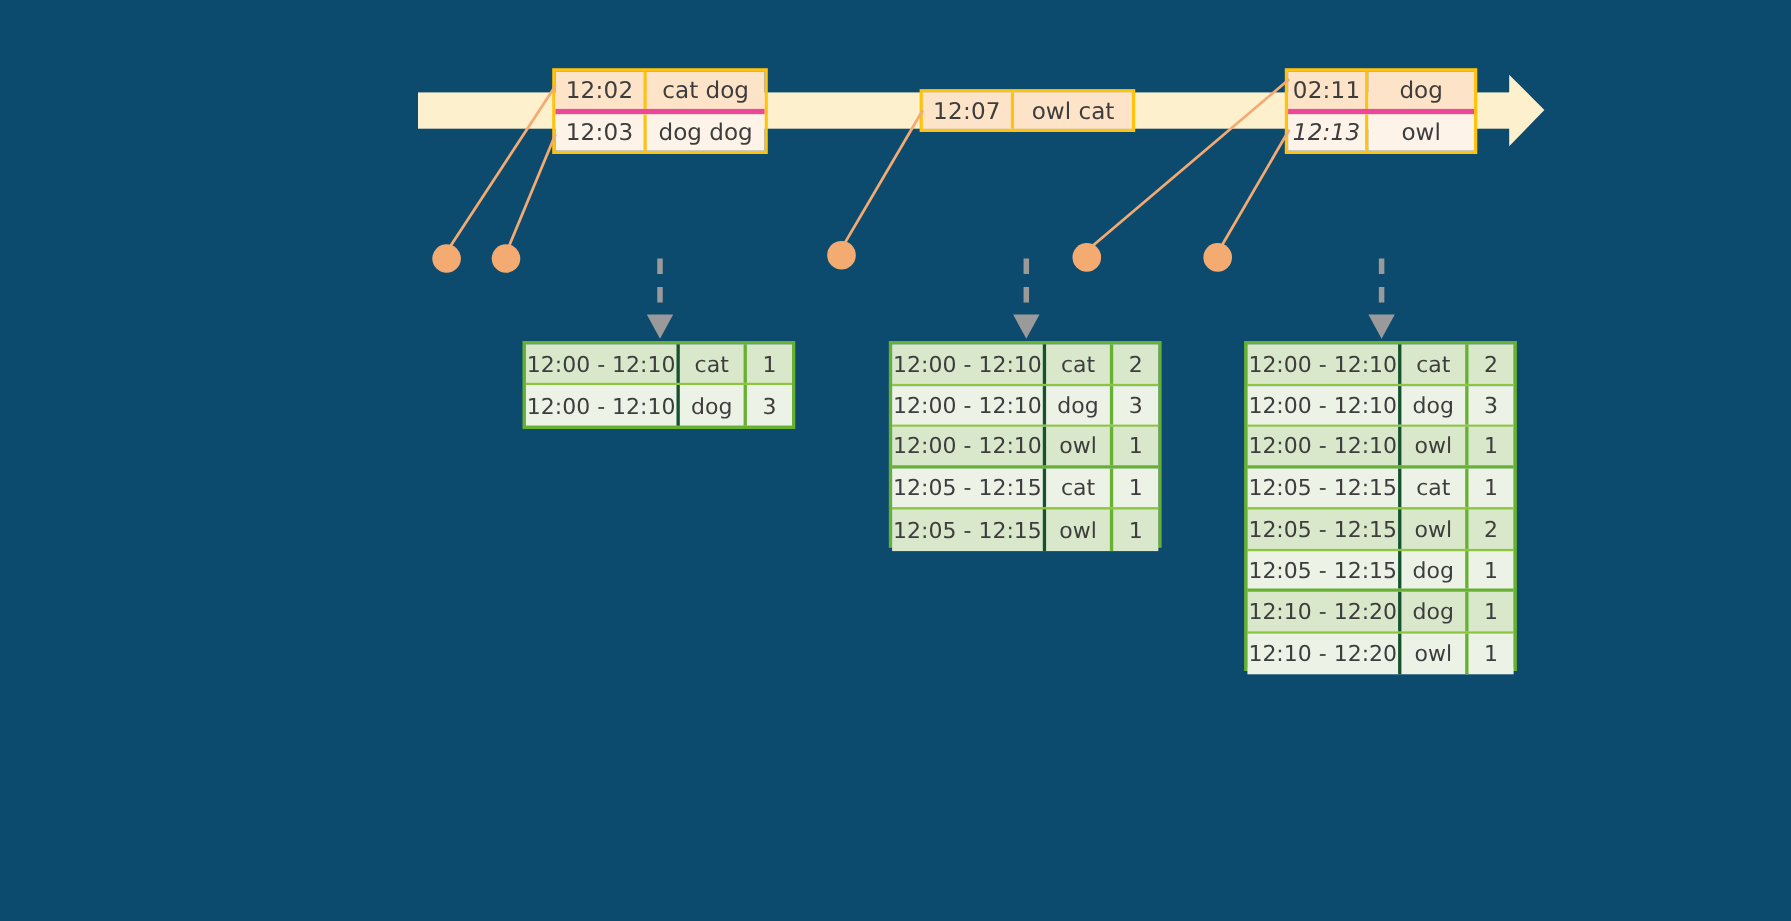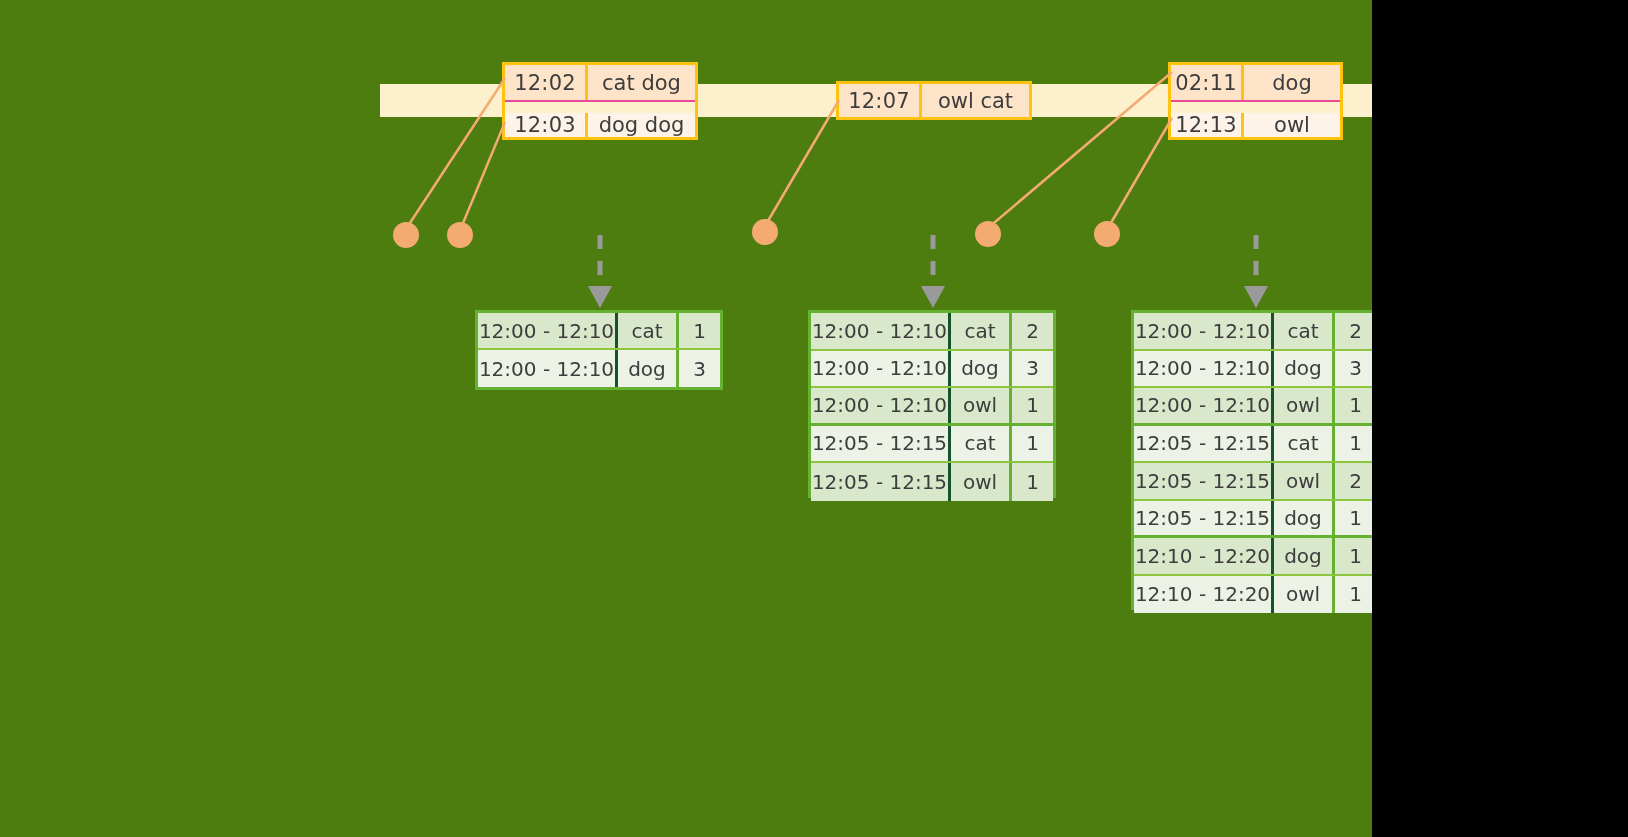--- a/index.html
+++ b/index.html
@@ -5,23 +5,23 @@
   html, body {
     margin: 0;
     padding: 0;
     background: #000000;
   }
   body {
     font-family: "DejaVu Sans", sans-serif;
   }
   #canvas {
     position: relative;
-    width: 1372px;
+    width: 1628px;
     height: 837px;
-    background: #4d7c0f;
+    background: #0c4a6e;
     overflow: hidden;
   }
   
   .timeline-bar {
     position: absolute;
     background: #fdf0cd;
   }
   
   .event-box {
     position: absolute;
@@ -29,22 +29,21 @@
     box-sizing: border-box;
     display: flex;
     flex-direction: column;
   }
   .event-row {
     display: flex;
     flex: 1 1 auto;
     box-sizing: border-box;
   }
   .event-row + .event-row {
-    border-top: 2px solid #ec4899;
-    align-items: flex-end;
+    border-top: 5px solid #ec4899;
   }
   .event-time {
     box-sizing: border-box;
     display: flex;
     align-items: center;
     justify-content: center;
     border-right: 3px solid #ffc20e;
     font-size: 21px;
     color: #3d3d3d;
     letter-spacing: .2px;
@@ -129,21 +128,21 @@
       <div class="event-words shade-a">owl cat</div>
     </div>
   </div>
 
   <div class="event-box" style="left:1168px; top:62px; width:175px; height:78px;">
     <div class="event-row">
       <div class="event-time shade-a" style="width:73px;">02:11</div>
       <div class="event-words shade-a">dog</div>
     </div>
     <div class="event-row">
-      <div class="event-time shade-b" style="width:73px;">12:13</div>
+      <div class="event-time shade-b" style="width:73px;font-style:italic;">12:13</div>
       <div class="event-words shade-b">owl</div>
     </div>
   </div>
 
   <svg class="connector-svg">
     <g stroke="#f4ab72" stroke-width="2.5" fill="none">
       <line x1="505" y1="78" x2="406" y2="229"></line>
       <line x1="505" y1="122" x2="461" y2="228"></line>
       <line x1="839" y1="100" x2="765" y2="226"></line>
       <line x1="1172" y1="72" x2="988" y2="228"></line>

